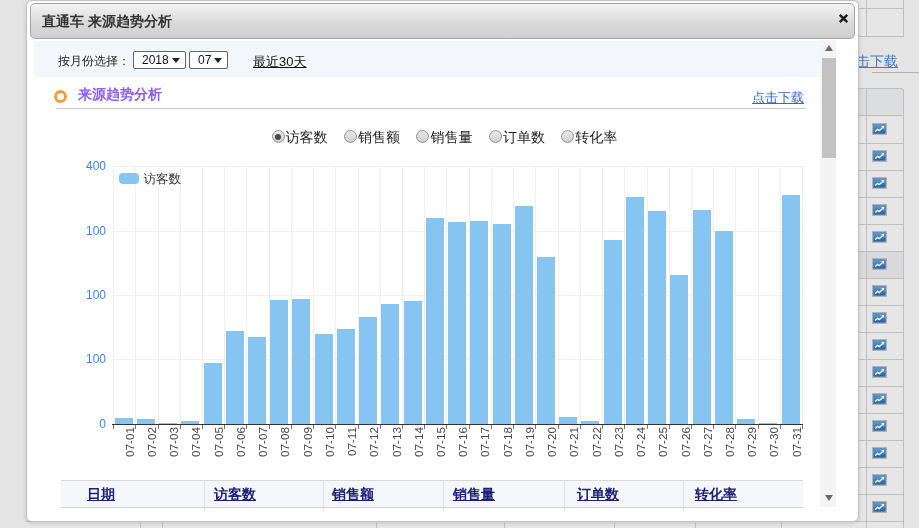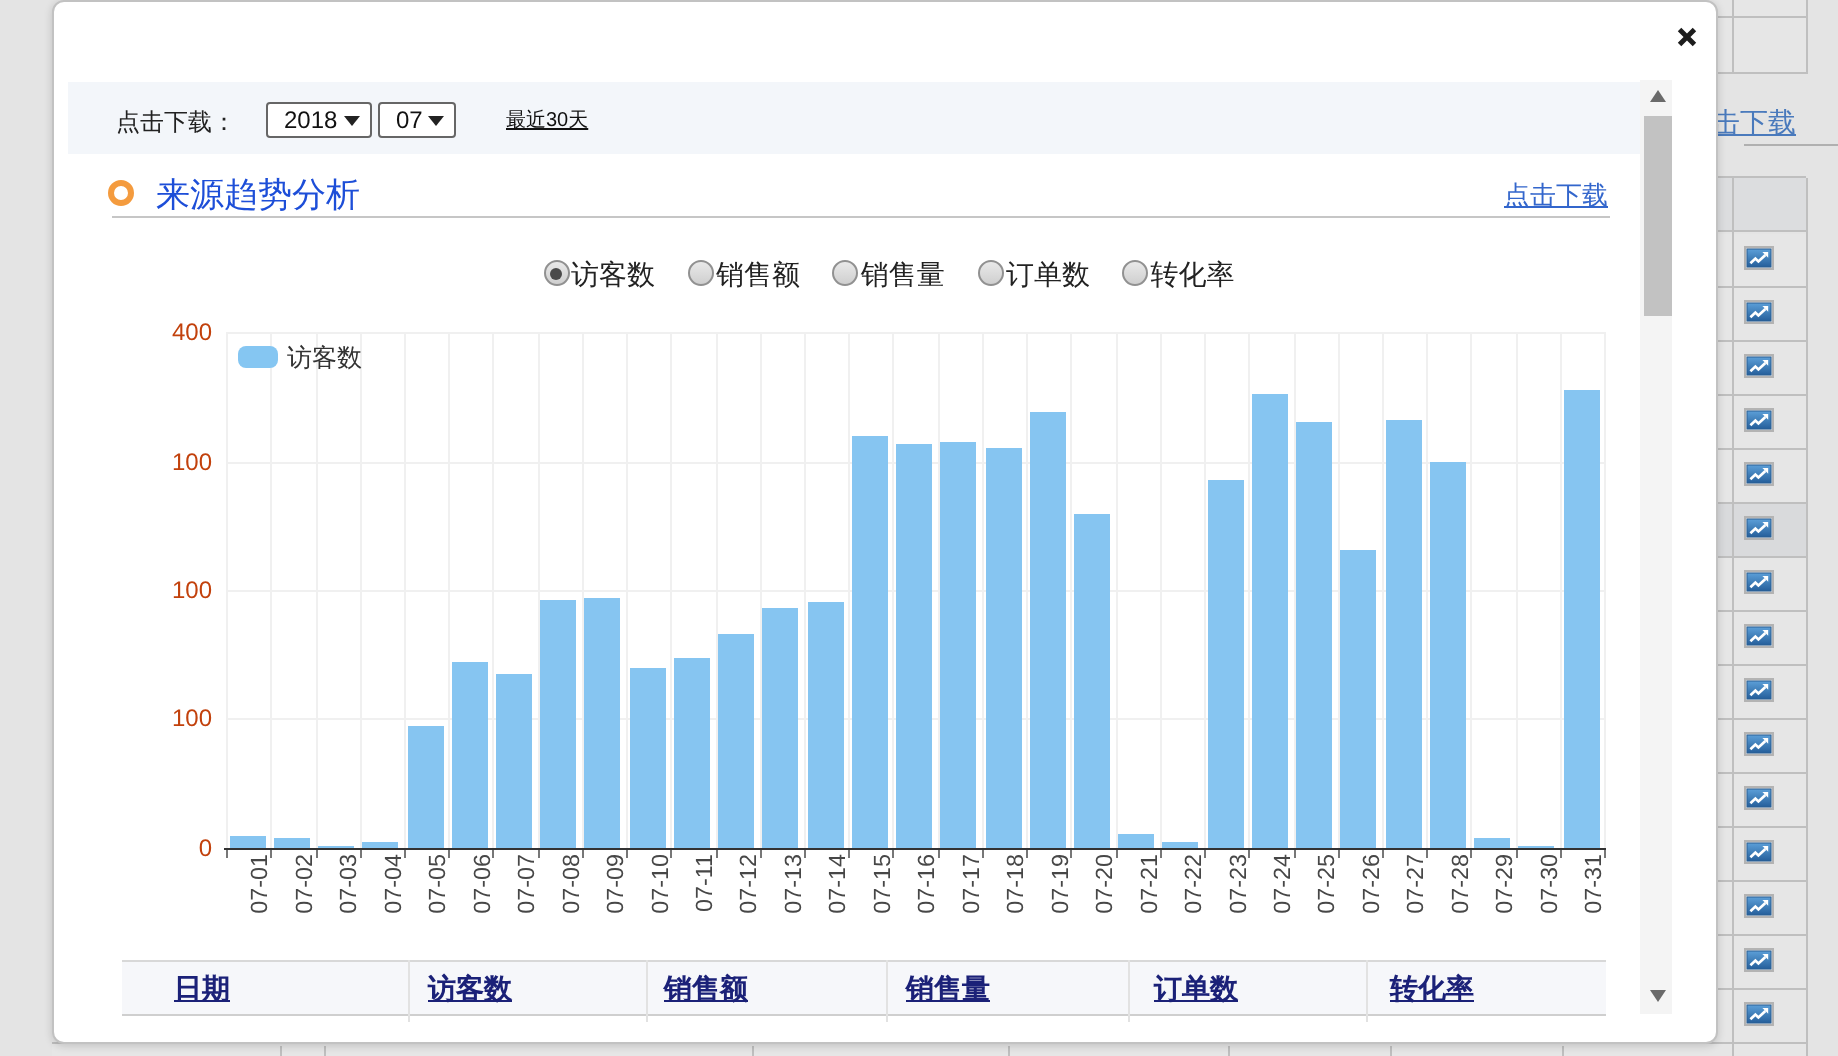--- a/index.html
+++ b/index.html
@@ -22,31 +22,31 @@
 background:linear-gradient(#f3f3f3 0%,#dadada 55%,#cfcfcf 100%)}
 #ttext{position:absolute;left:11px;top:0;line-height:34px;font-size:14px;font-weight:bold;color:#333}
 #closex{position:absolute;left:809.5px;top:11px}
 
 #band{position:absolute;left:7px;top:39.5px;width:786px;height:36.5px;background:#f3f6fa}
 .t14{position:absolute;font-size:12px;color:#222}
 .sel{position:absolute;top:50px;height:18px;border:1px solid #666;border-radius:2px;background:#fff;
 font-size:12px;color:#111;line-height:16px;padding-left:8px}
 .sel .ar{position:absolute;right:5px;top:6px;width:0;height:0;border-left:4px solid transparent;
 border-right:4px solid transparent;border-top:5px solid #222}
-#recent{position:absolute;left:226px;top:52px;font-size:10px;color:#111;text-decoration:underline}
+#recent{position:absolute;left:226px;top:52px;font-size:13px;color:#111;text-decoration:underline}
 #obullet{position:absolute;left:27px;top:89px;width:13px;height:13px;border:3.5px solid #f49b3e;border-radius:50%;background:#fff}
-#stitle{position:absolute;left:51px;top:85px;font-size:17px;font-weight:normal;color:#1d4ed8}
+#stitle{position:absolute;left:51px;top:85px;font-size:14px;font-weight:bold;color:#8b5cf6}
 #dlink{position:absolute;left:725px;top:88px;font-size:13px;color:#36c;text-decoration:underline}
 #sep{position:absolute;left:29px;top:107px;width:749px;height:1px;background:#c6c6c6}
 .radio{position:absolute;top:129px;width:13px;height:13px;border:1px solid #919191;border-radius:50%;background:linear-gradient(#e9e9e9,#cfcfcf)}
 .rdot{position:absolute;left:2.5px;top:2.5px;width:6px;height:6px;border-radius:50%;background:#4a4a4a}
 .rlab{position:absolute;top:128px;font-size:14px;color:#222}
 
 #chart{position:absolute;left:-26px;top:0;width:919px;height:528px;pointer-events:none}
-.yl{position:absolute;width:79px;text-align:right;left:26px;font-size:12px;color:#c2410c}
+.yl{position:absolute;width:79px;text-align:right;left:26px;font-size:12px;color:#3b82f6}
 .hg{position:absolute;left:112px;width:689px;height:1px;background:#f0f0f0}
 .vg{position:absolute;top:165px;height:258px;width:1px;background:#f0f0f0}
 .bar{position:absolute;width:18px;background:#86c5f1}
 #axis{position:absolute;left:111px;top:423px;width:691px;height:1px;background:#333}
 .tk{position:absolute;top:424px;height:4px;width:1px;background:#777}
 
 #legend{position:absolute;left:92px;top:172px;width:20px;height:11px;border-radius:4px;background:#85c6f2}
 #legtext{position:absolute;left:116.5px;top:169.5px;font-size:12.5px;color:#333}
 
 #thead{position:absolute;left:34px;top:479px;width:742px;height:28px;background:#f6f7fa;
@@ -189,25 +189,28 @@
     <div class="bsep" style="left:162px"></div>
     <div class="bsep" style="left:376px"></div>
     <div class="bsep" style="left:504px"></div>
     <div class="bsep" style="left:614px"></div>
     <div class="bsep" style="left:695px"></div>
     <div class="bsep" style="left:781px"></div>
     <div class="bsep" style="left:866px"></div>
     <div class="bsep" style="left:903px"></div>
 </div>
 <div id="modal">
+ <div id="tbar">
+      <div id="ttext">直通车 来源趋势分析</div>
+    </div>
  <svg id="closex" width="13" height="13" viewBox="0 0 15 15">
   <path d="M2.2 4.2 L4.2 2.2 L7.5 5.5 L10.8 2.2 L12.8 4.2 L9.5 7.5 L12.8 10.8 L10.8 12.8 L7.5 9.5 L4.2 12.8 L2.2 10.8 L5.5 7.5 Z" fill="#1d1d1d"></path>
  </svg>
  <div id="band"></div>
- <div class="t14" style="left:31px;top:52px">点击下载：</div>
+ <div class="t14" style="left:31px;top:52px">按月份选择：</div>
  <div class="sel" style="left:106px;width:53px">2018<span class="ar"></span></div>
  <div class="sel" style="left:162px;width:39px">07<span class="ar"></span></div>
  <div id="recent">最近30天</div>
  <div id="obullet"></div>
  <div id="stitle">来源趋势分析</div>
  <div id="dlink">点击下载</div>
  <div id="sep"></div>
  <span class="radio" style="left:244.5px">
       <span class="rdot"></span>
     </span>

